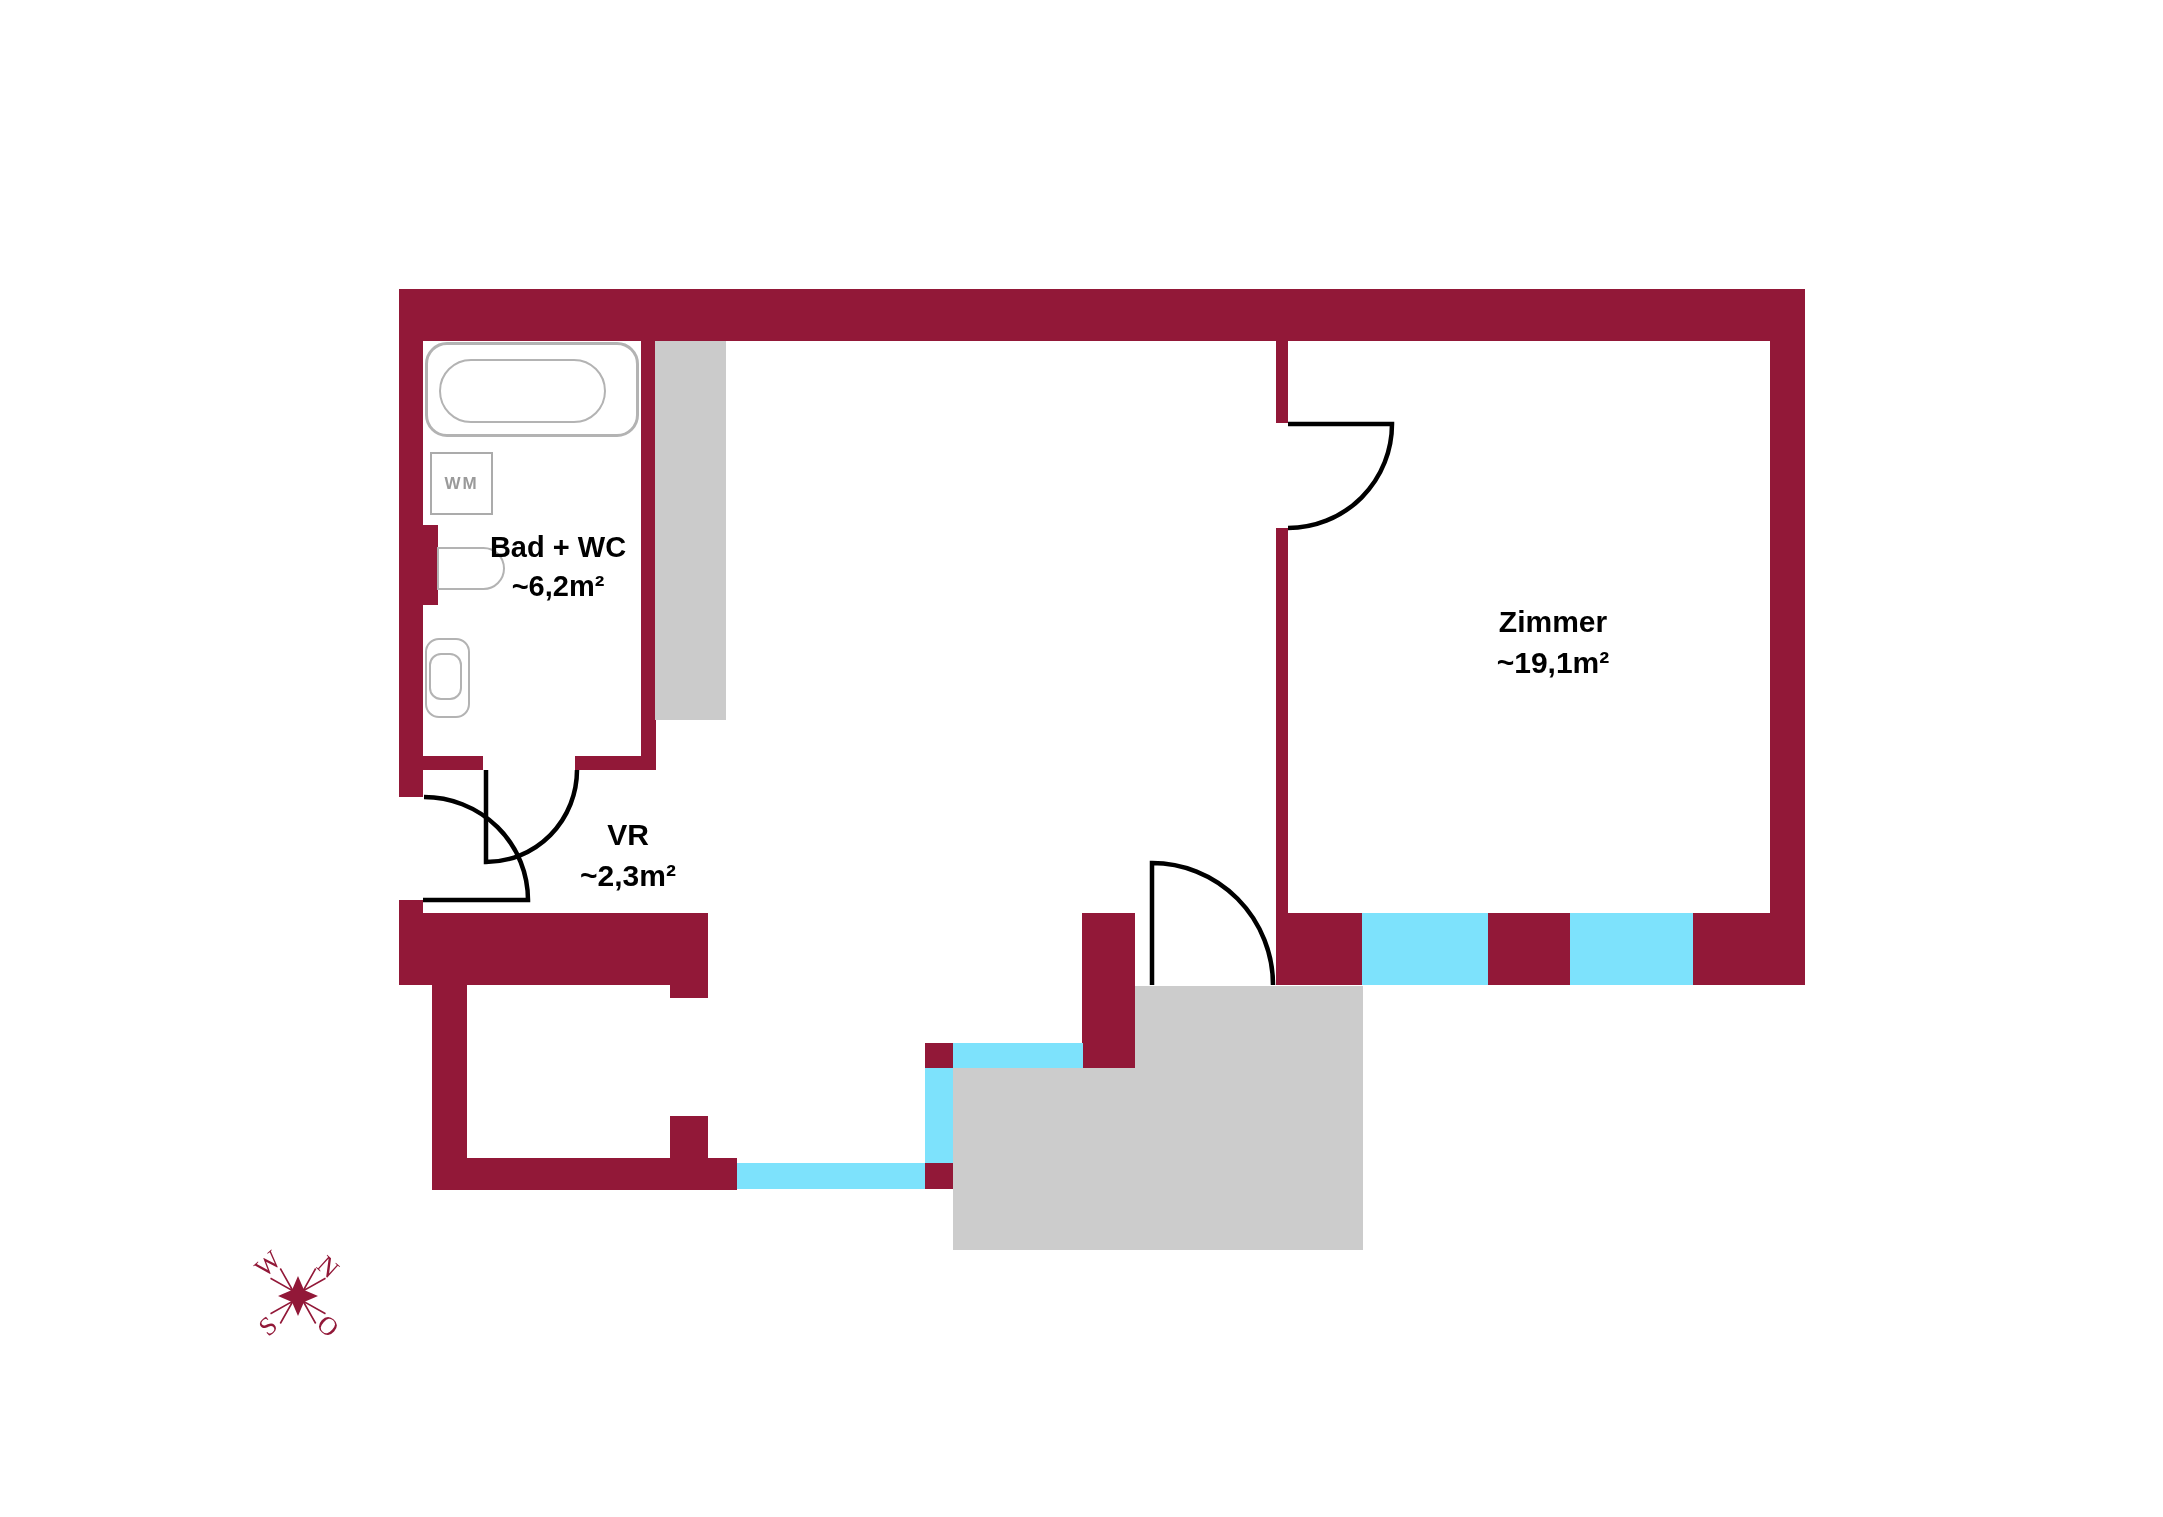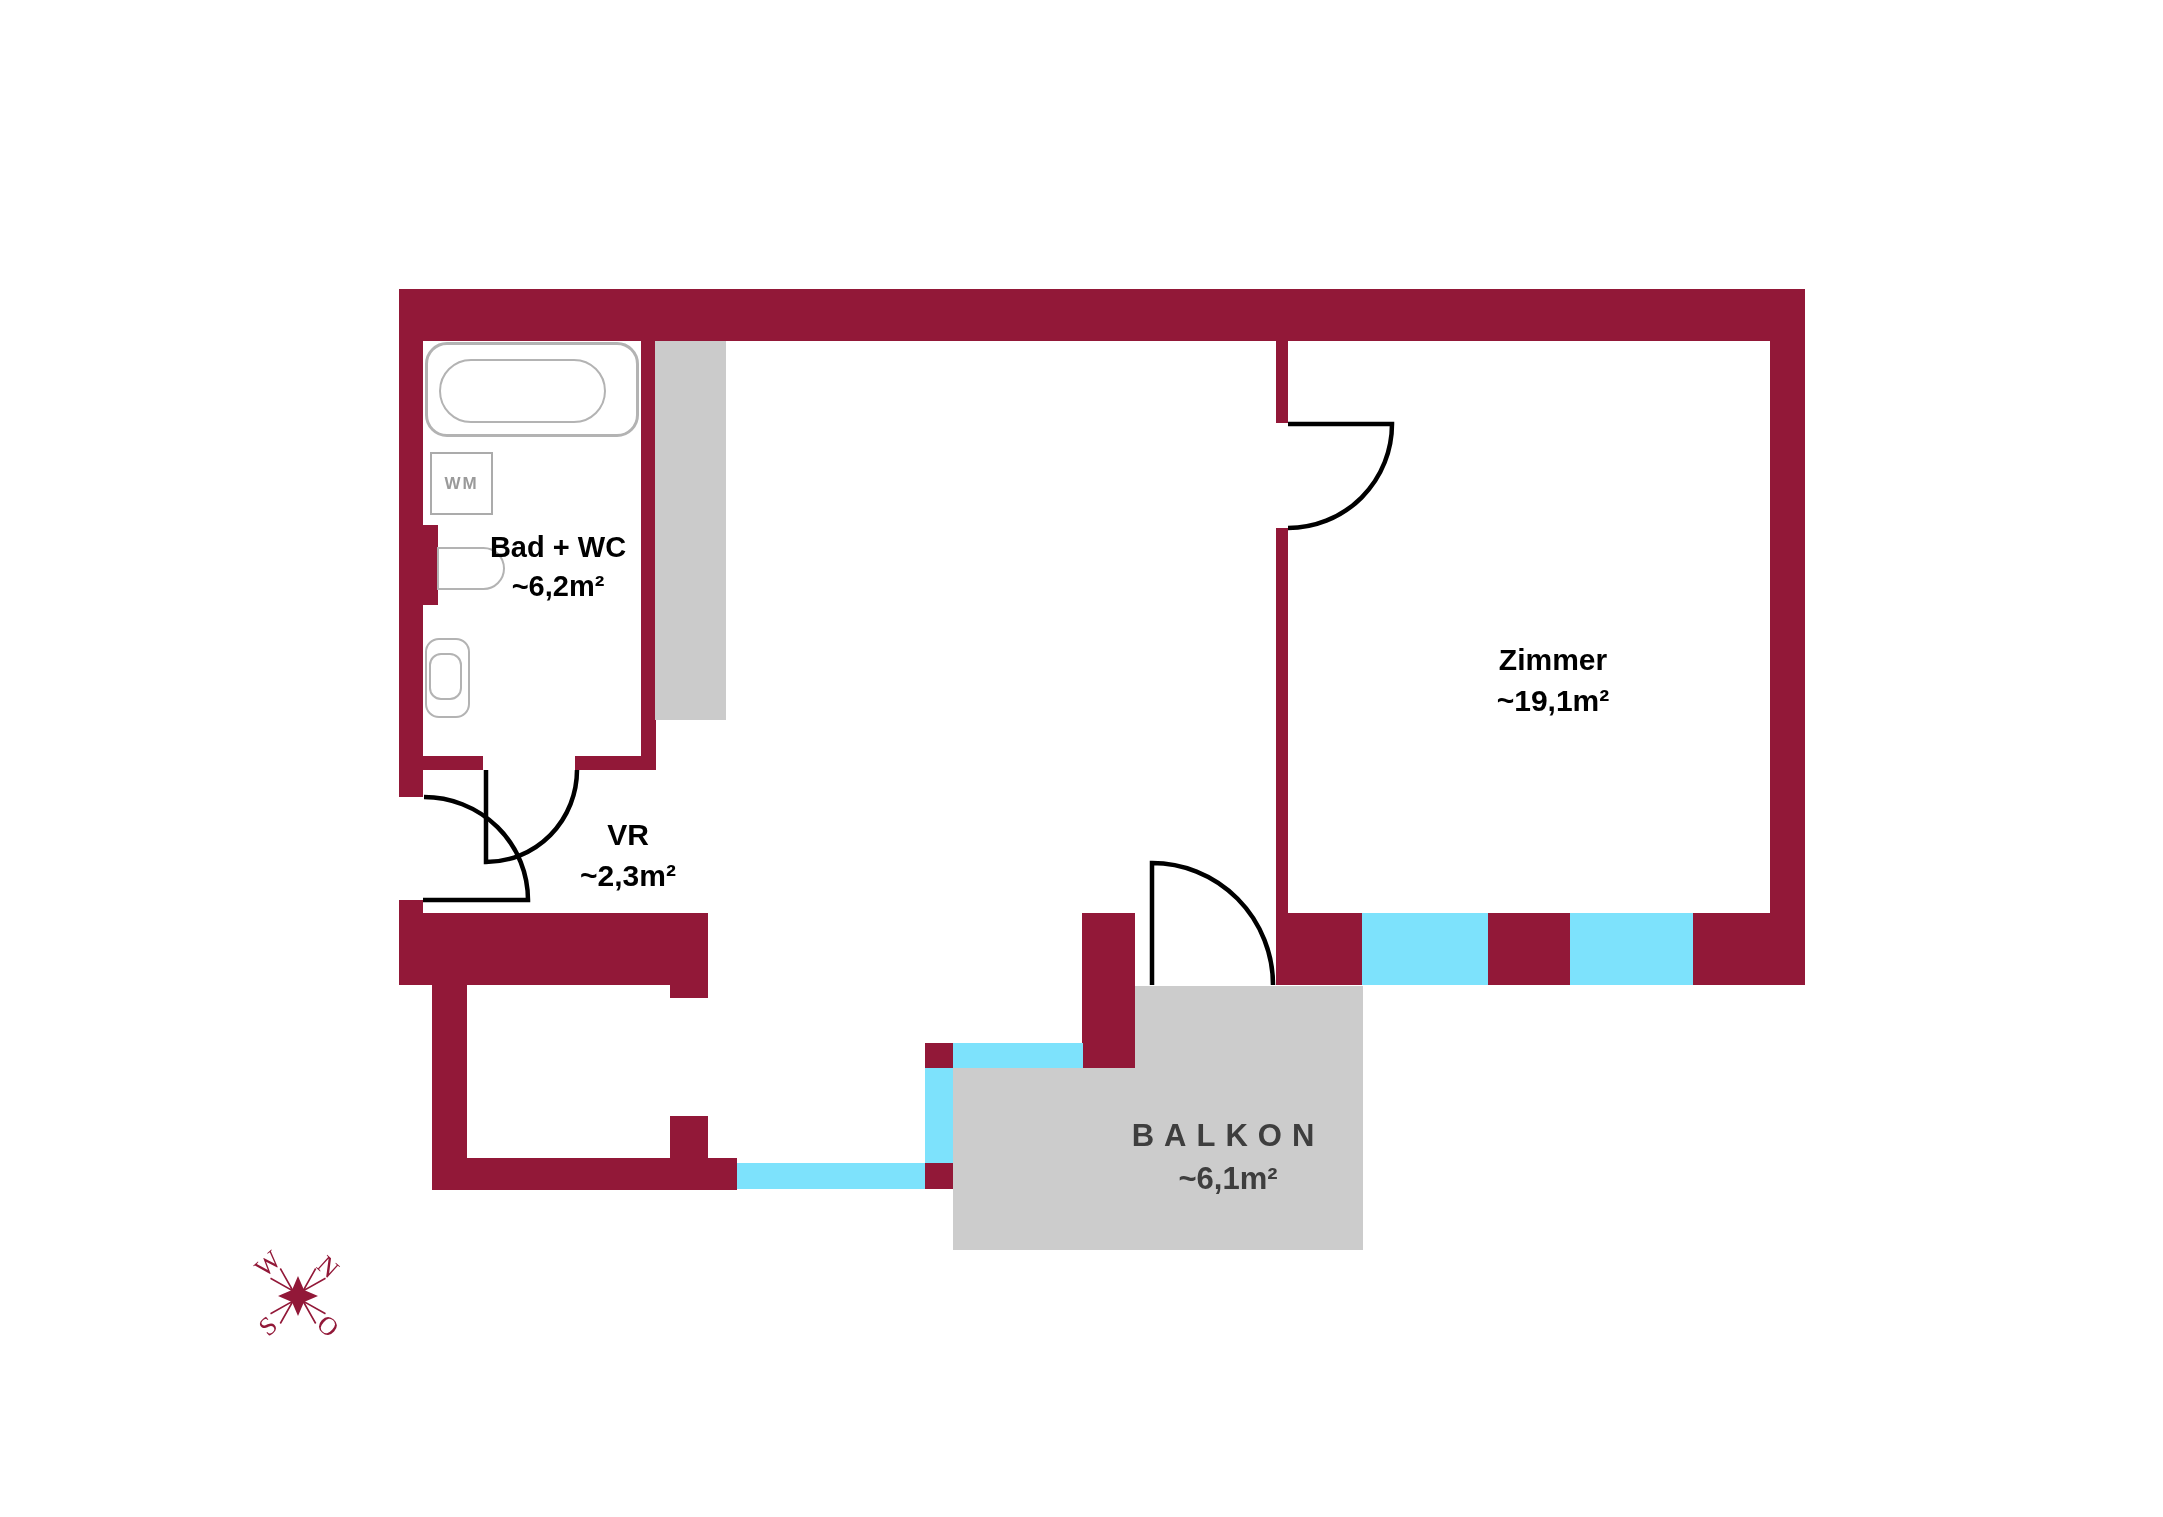--- a/index.html
+++ b/index.html
@@ -89,29 +89,25 @@
     <span class="nm">Bad + WC</span>
     <span class="ar">~6,2m²</span>
   </div>
 
   <div class="label" style="left:604px;top:855px">
     <span class="nm">VR</span>
     <span class="ar">~2,3m²</span>
   </div>
 
 
-  <div class="label" style="left:1529px;top:680px">
+  <div class="label" style="left:1529px;top:642px">
     <span class="nm">Zimmer</span>
     <span class="ar">~19,1m²</span>
   </div>
 
-  <div class="label balkon-label" style="left:1204px;top:1157px">
-    <span class="nm">BALKON</span>
-    <span class="ar">~6,1m²</span>
-  </div>
 
   <svg class="abs" style="left:238px;top:1236px" width="120" height="120" viewBox="0 0 120 120">
     <g stroke="var(--wall)" stroke-width="1.6" fill="none">
       <polyline points="87.5,42.3 65,55 77.7,32.5"></polyline>
       <polyline points="32.5,42.3 55,55 42.3,32.5"></polyline>
       <polyline points="32.5,77.7 55,65 42.3,87.5"></polyline>
       <polyline points="87.5,77.7 65,65 77.7,87.5"></polyline>
     </g>
     <polygon fill="var(--wall)" points="60,40 66,54 80,60 66,66 60,80 54,66 40,60 54,54"></polygon>
     <g font-family="Liberation Serif, serif" font-size="26" fill="var(--wall)" text-anchor="middle" dominant-baseline="central">

